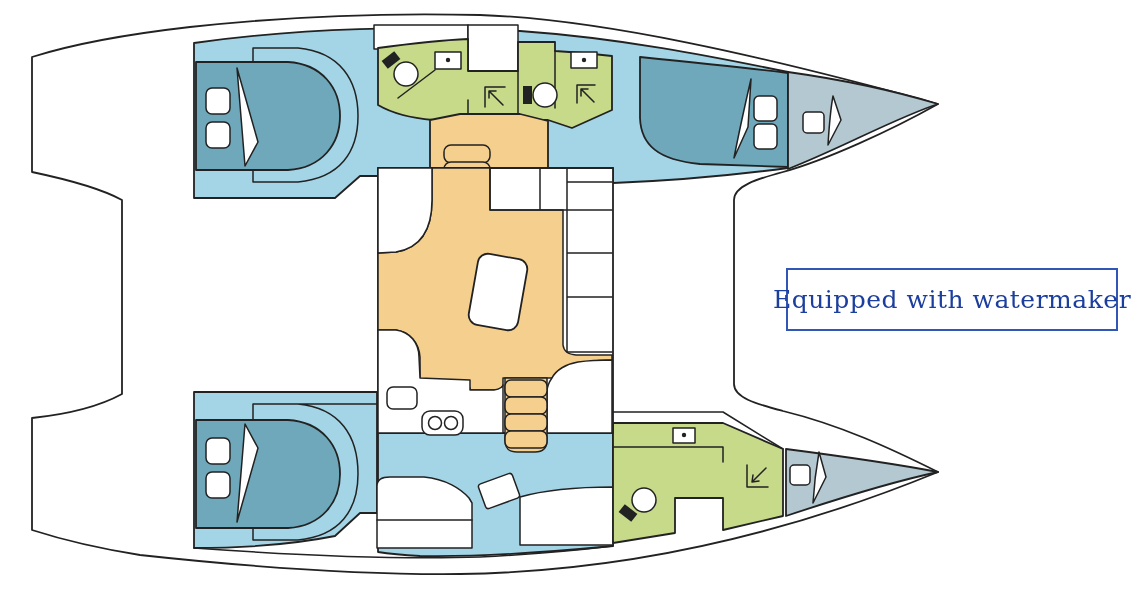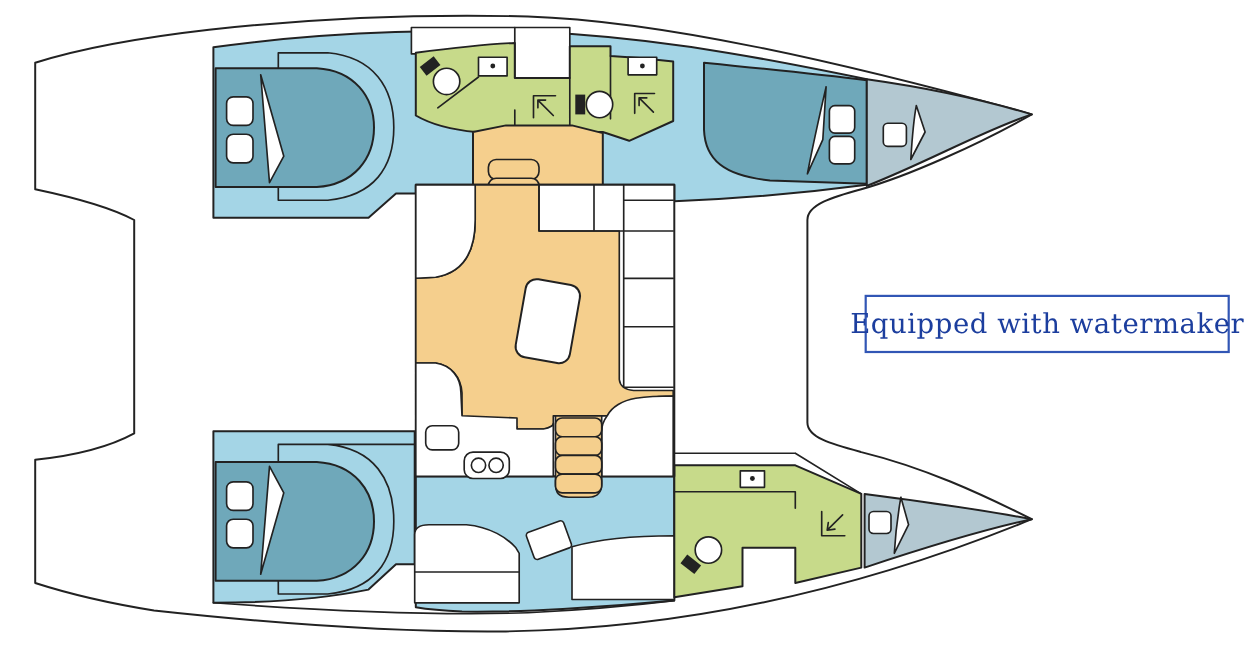--- a/index.html
+++ b/index.html
@@ -9,21 +9,21 @@
   .ol{stroke:var(--c-outline);stroke-width:1.8;stroke-linejoin:round;stroke-linecap:round;}
   .thin{stroke-width:1.5;}
   .w{fill:#ffffff;}
   .blue{fill:var(--c-cabin);}
   .teal{fill:var(--c-bed);}
   .green{fill:var(--c-bath);}
   .tan{fill:var(--c-salon);}
   .gray{fill:var(--c-bow);}
   .blk{fill:var(--c-outline);stroke:none;}
   .nf{fill:none;}
-  .label-box{position:absolute;left:786px;top:268px;width:332px;height:53px;
+  .label-box{position:absolute;left:786px;top:268px;width:332px;height:63px;
     border:2.5px solid var(--c-label-border);display:flex;align-items:center;justify-content:center;
     box-sizing:border-box;background:#fff;}
   .label-text{color:var(--c-label-text);font-size:25px;letter-spacing:0.5px;white-space:nowrap;}
 </style>
 </head>
 <body>
 
 <div class="stage">
   <svg width="1131" height="590" viewBox="0 0 1131 590">
 

